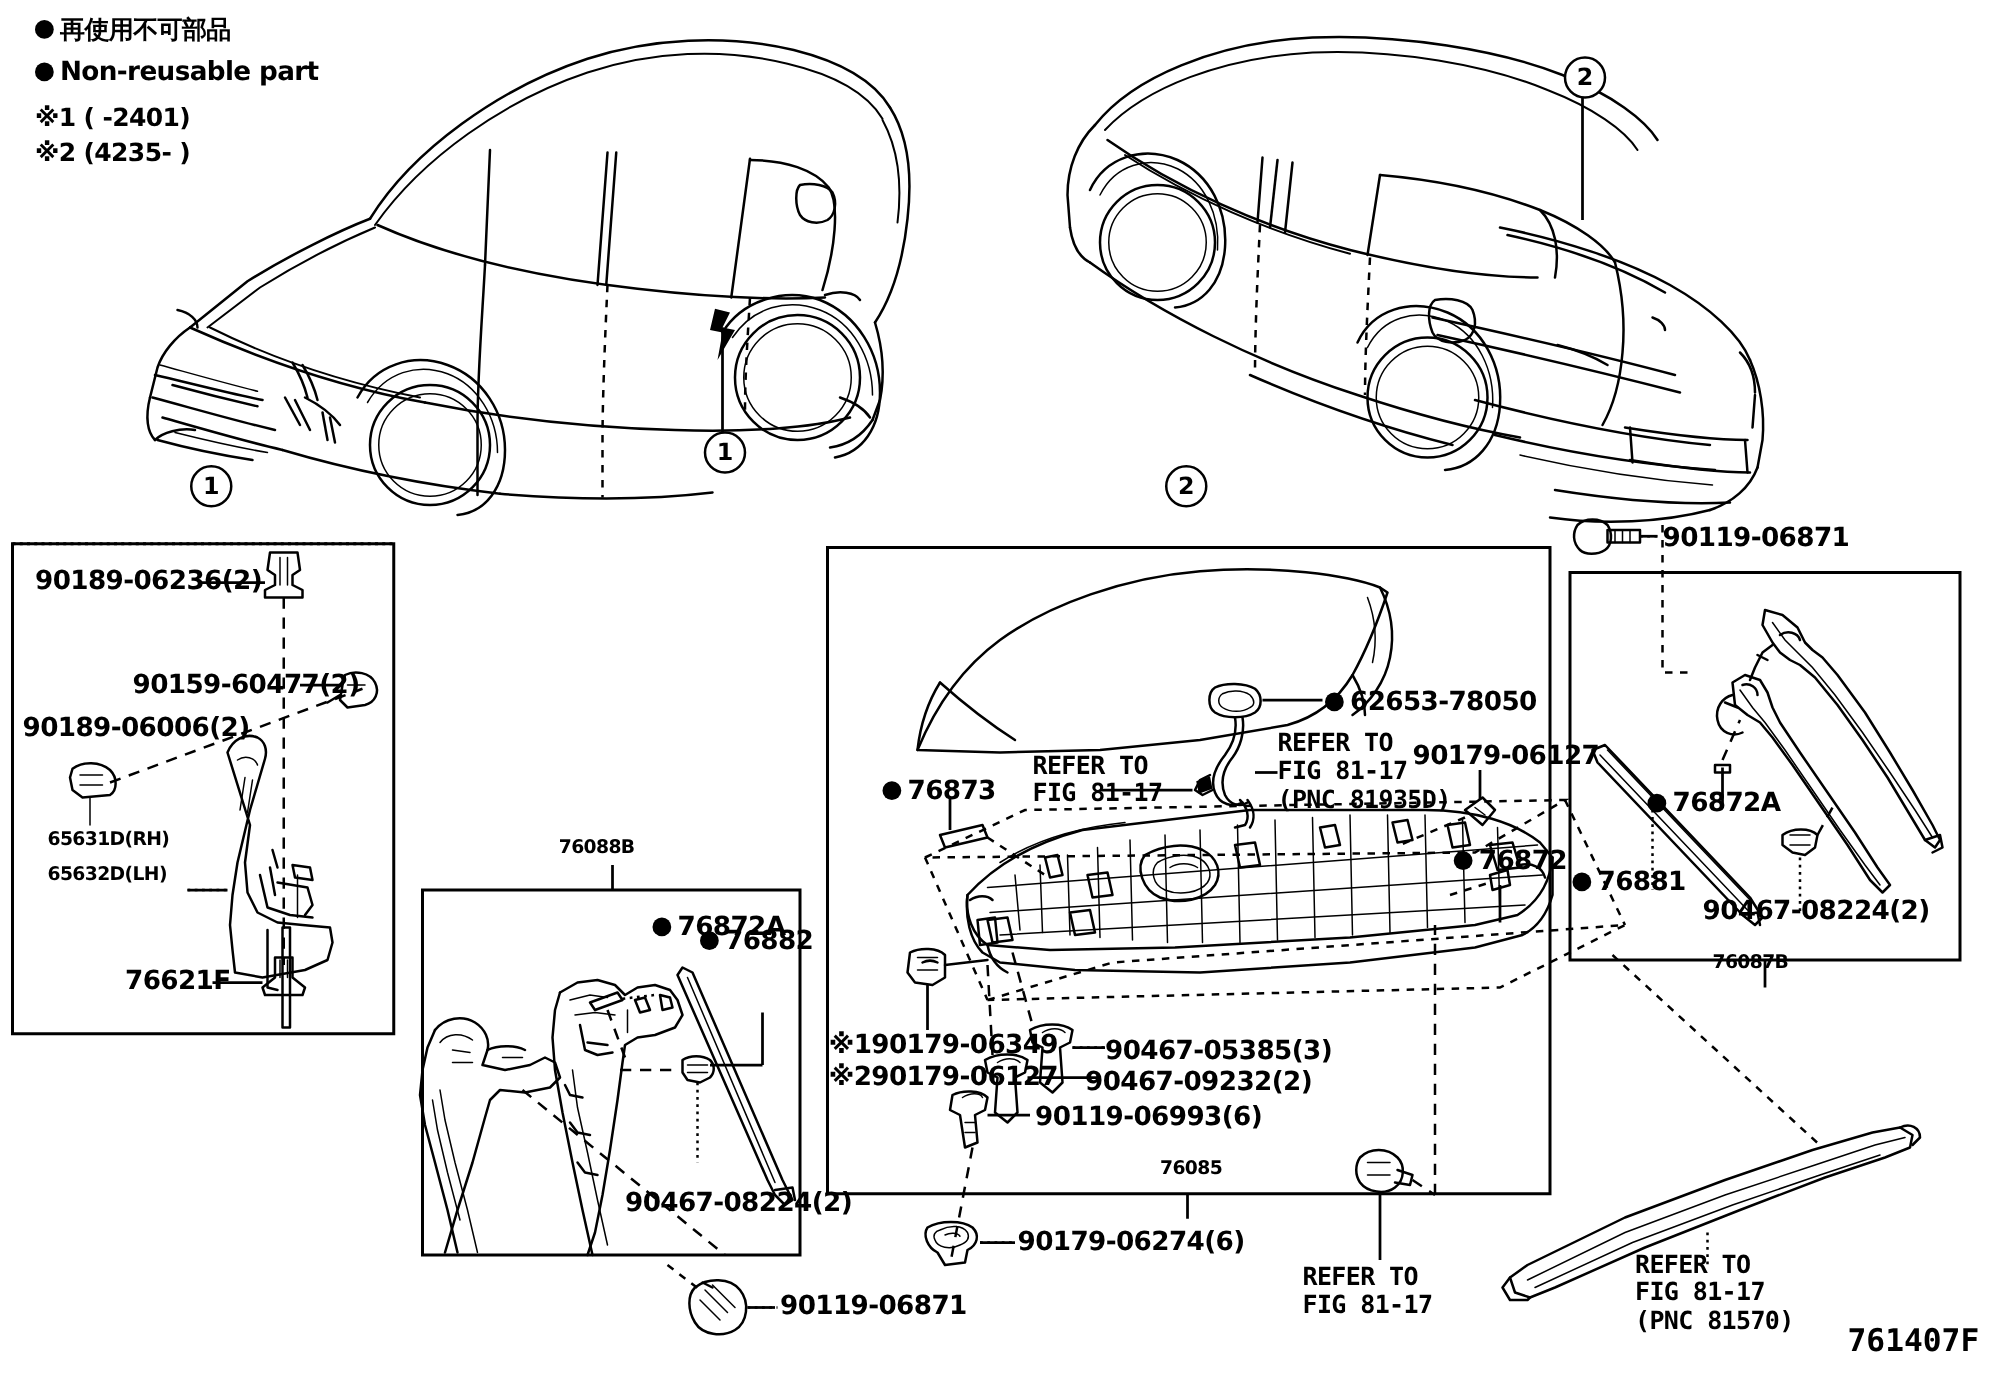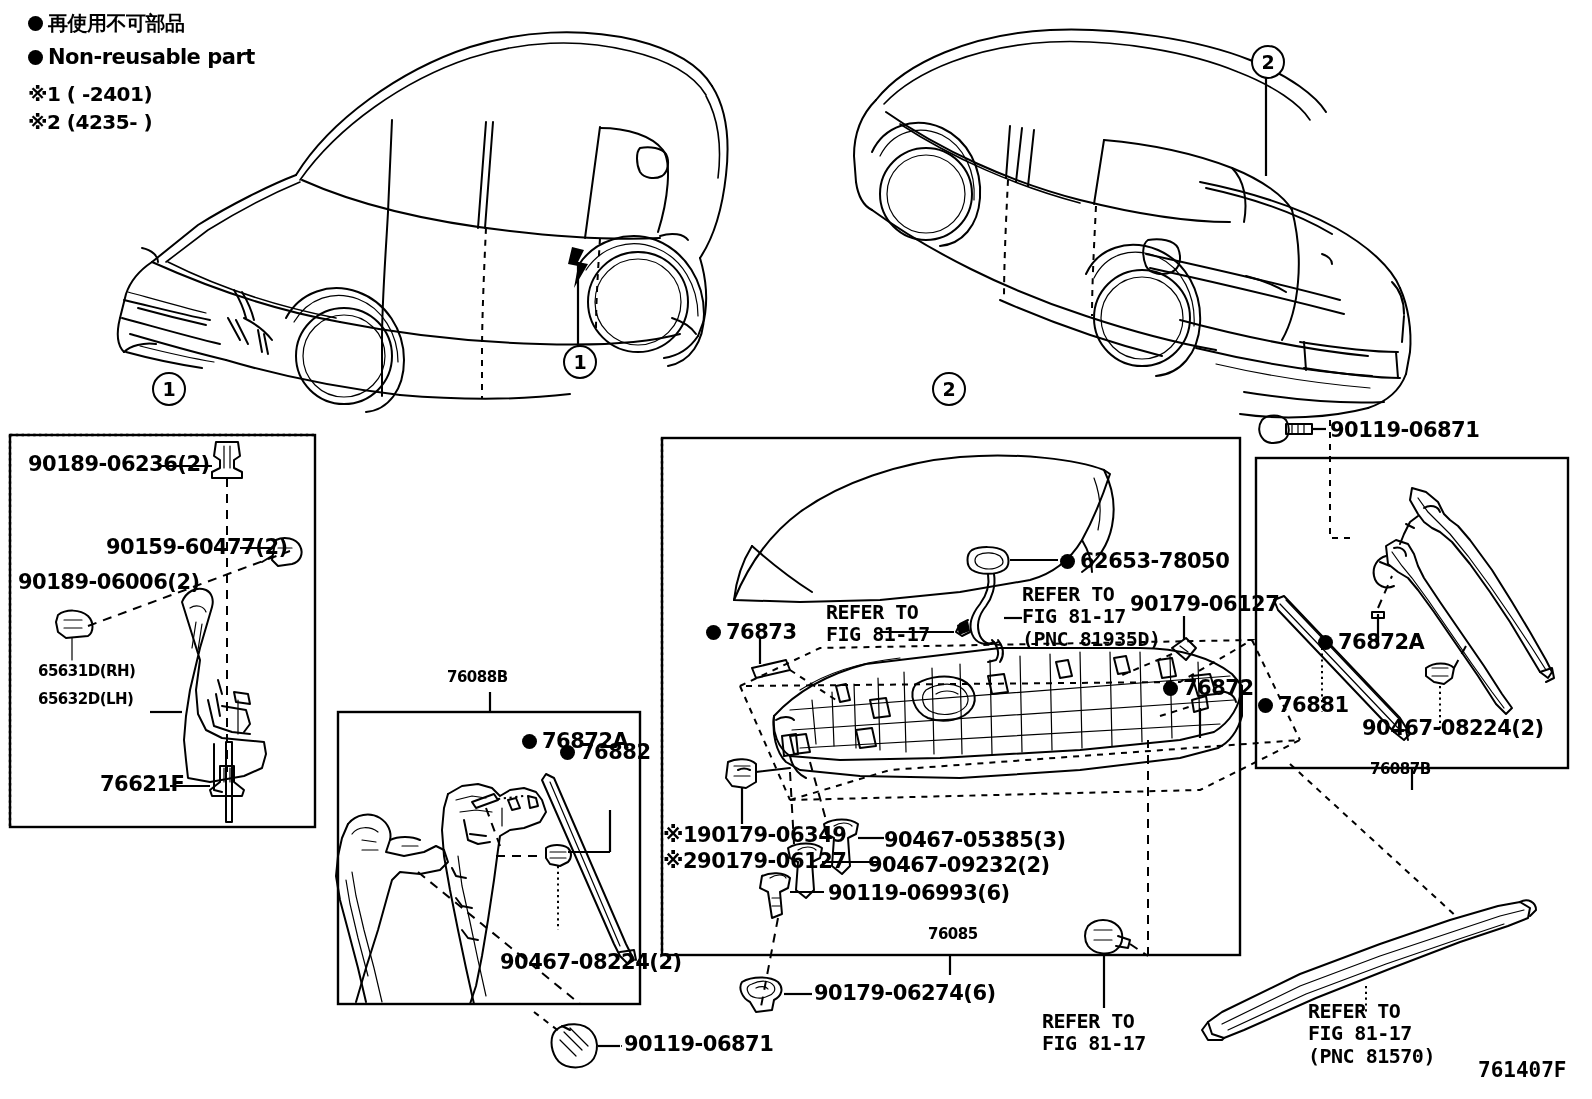--- a/index.html
+++ b/index.html
@@ -13,21 +13,21 @@
   .lbl.sm{font-size:20px;}
   .lbl.big{font-size:15px;}
   .lbl.mono{font-family:"DejaVu Sans Mono",monospace;font-weight:bold;}
   .dot{display:inline-block;width:15px;height:15px;border-radius:50%;
        background:#000;vertical-align:-1px;margin-right:5px;}
   .multi{line-height:1.12;}
   .ccirc{position:absolute;width:30px;height:30px;border:2.5px solid #000;
          border-radius:50%;display:flex;align-items:center;justify-content:center;
          font-family:"DejaVu Sans",sans-serif;font-size:19px;font-weight:bold;background:#fff;}
   .figcode{position:absolute;font-family:"DejaVu Sans Mono",monospace;
-           font-weight:bold;font-size:21px;text-align:right;}
+           font-weight:bold;font-size:25px;text-align:right;}
 </style>
 </head>
 <body>
 
 <div class="stage">
 
 <svg class="art" viewBox="0 0 1592 1099">
   <defs>
     <style>
       .s{fill:none;stroke:#000;stroke-width:2;stroke-linecap:round;stroke-linejoin:round;}

